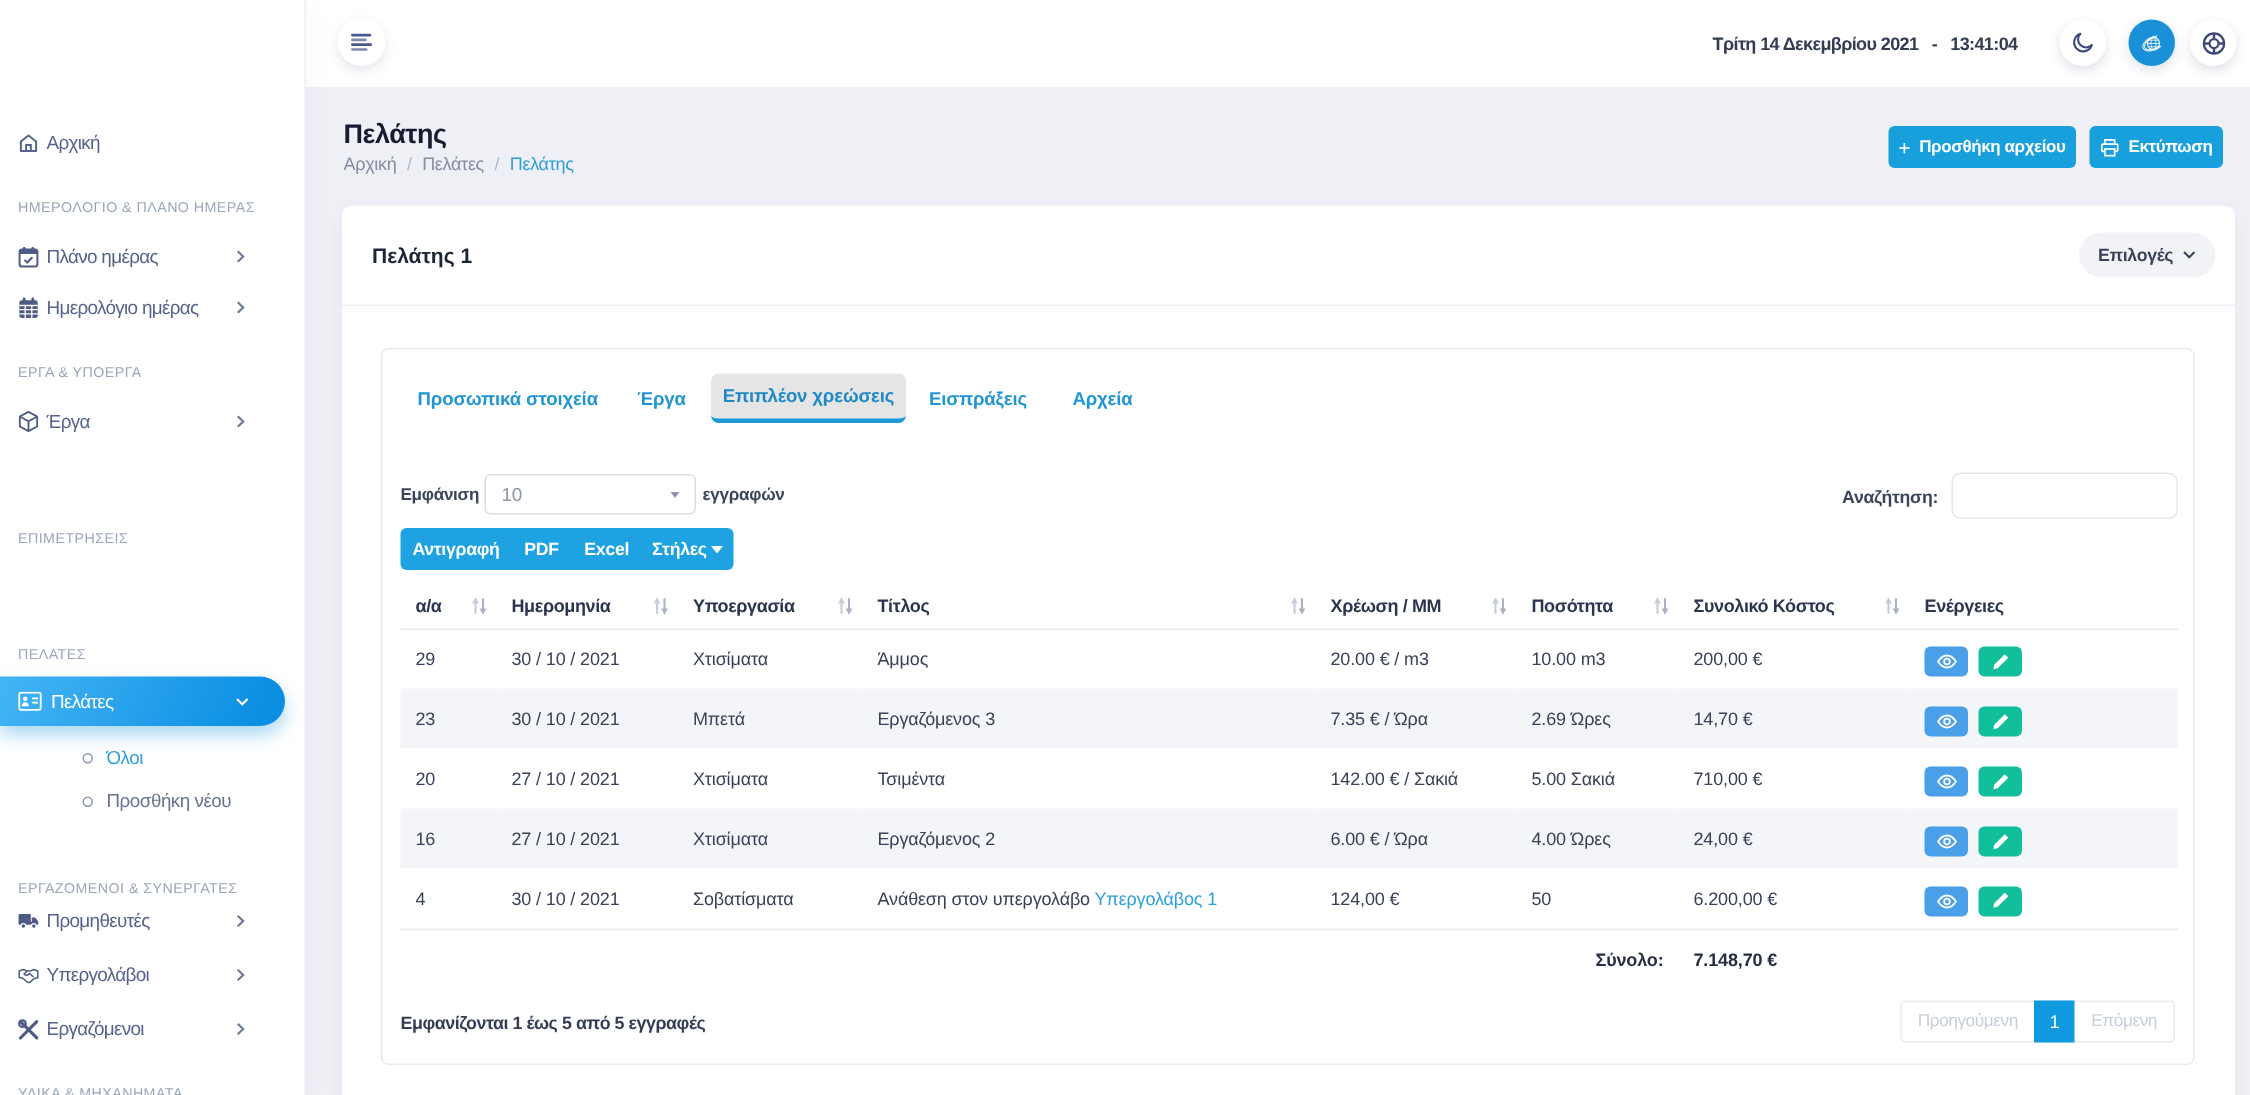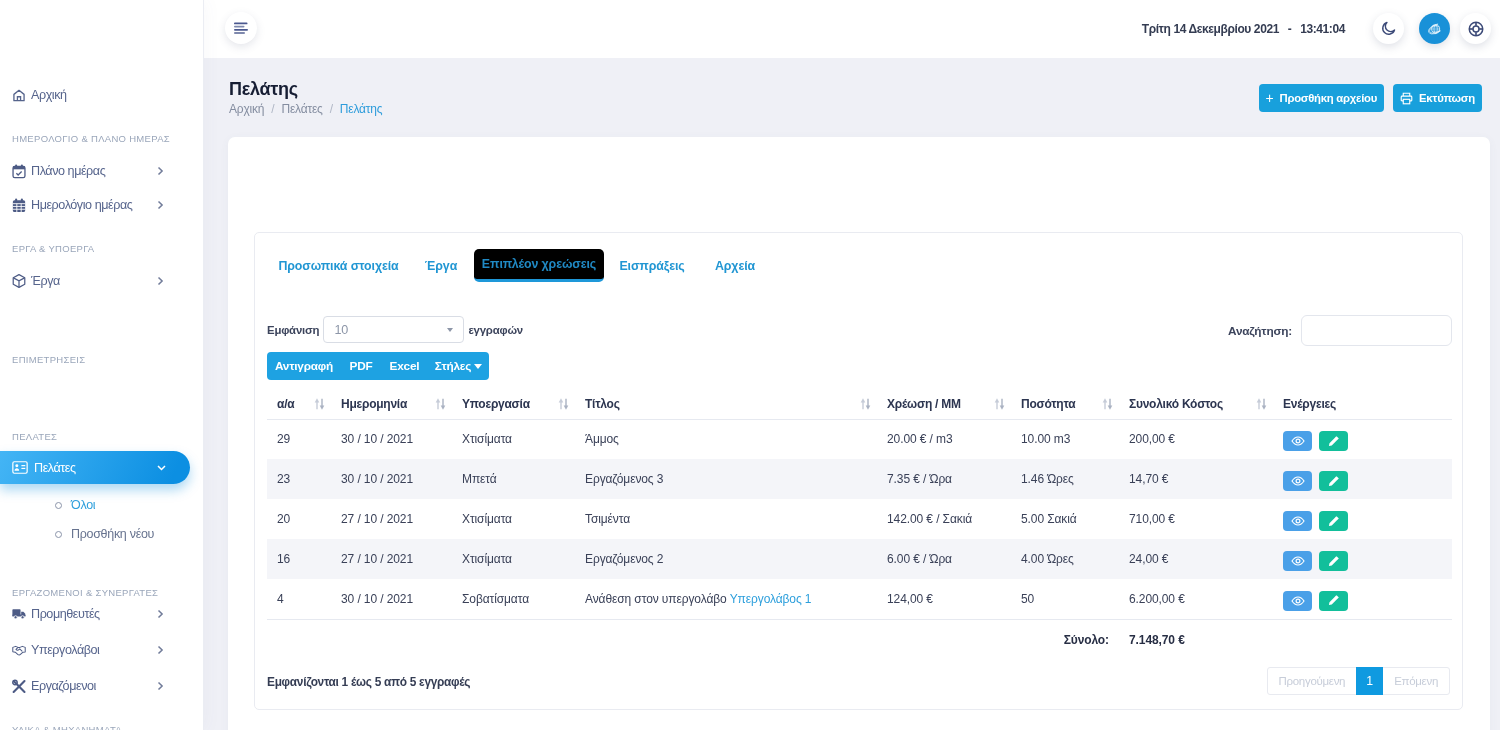--- a/index.html
+++ b/index.html
@@ -39,21 +39,21 @@
 
 .card { position:absolute; left:228px; top:137px; width:1262px; height:640px; background:#fff; border-radius:7px; box-shadow:0 2px 10px rgba(80,90,120,.05); }
 .card-head { height:67px; border-bottom:1px solid #eef0f4; position:relative; }
 .card-head .t { position:absolute; left:20px; top:25px; font-size:14px; font-weight:700; color:#1d2438; }
 .opt { position:absolute; right:13px; top:18px; height:30px; background:#f2f3f7; border-radius:15px; font-size:11.8px; font-weight:700; color:#3a4257; display:flex; align-items:center; padding:0 13px; letter-spacing:-0.2px; }
 .inner { position:absolute; left:26px; top:95px; width:1209px; height:478px; border:1px solid #e9ebf1; border-radius:5px; background:#fff; }
 
 
 .tabs { display:flex; align-items:flex-start; padding:16px 0 0 14px; }
 .tab { color:#2196d3; font-size:12.4px; font-weight:700; height:33px; display:flex; align-items:center; justify-content:center; border-radius:5px; letter-spacing:-0.1px; }
-.tab.on { background:#000000; border-bottom:3px solid #1e98d9; color:#2089c4;text-align:center; }
+.tab.on { background:#e5e5e5; border-bottom:3px solid #1e98d9; color:#2089c4;text-align:center; }
 
 
 .ctrl { position:absolute; left:12px; top:80px; width:1185px; height:1px; }
 .lenrow { position:absolute; left:0; top:3px; display:flex; align-items:center; font-size:11.4px; color:#3c445c; font-weight:700; letter-spacing:-0.2px; }
 .sel { width:141px; height:27px; border:1px solid #d9dde5; border-radius:4px; margin:0 4px; position:relative; color:#8d96a8; font-weight:400; font-size:12.6px; display:flex; align-items:center; padding-left:10px; }
 .sel:after { content:""; position:absolute; right:10px; top:11px; border-left:3.5px solid transparent; border-right:3.5px solid transparent; border-top:4.5px solid #8d96a8; }
 .search { position:absolute; right:0; top:2px; display:flex; align-items:center; }
 .search label { font-size:11.8px; color:#3c445c; font-weight:700; margin-right:9px; letter-spacing:-0.2px; }
 .search input { width:151px; height:31px; border:1px solid #e3e6ed; border-radius:6px; outline:none; }
 .dtbtns { position:absolute; left:0; top:39px; display:inline-flex; background:#1ea2e2; border-radius:4px; height:28px; align-items:center; color:#fff; font-size:11.8px; font-weight:700; letter-spacing:-0.2px; }
@@ -258,20 +258,26 @@
     <button class="bbtn"><span style="font-size:14px;font-weight:400;margin-right:6px">+</span>Προσθήκη αρχείου</button>
     <button class="bbtn"><svg width="13" height="13" viewBox="0 0 16 16" fill="none" stroke="#fff" stroke-width="1.4" style="margin-right:6px">
           <path d="M4 5V1.5h8V5"></path>
           <rect x="1.5" y="5" width="13" height="6" rx="1"></rect>
           <rect x="4" y="9" width="8" height="5.5" fill="#18a0dc"></rect>
         </svg>Εκτύπωση</button>
   </div>
 </section>
 
 <section class="card">
+  <div class="card-head">
+    <div class="t">Πελάτης 1</div>
+    <div class="opt">Επιλογές&nbsp;&nbsp;<svg width="9" height="6" viewBox="0 0 9 6" fill="none" stroke="#3a4257" stroke-width="1.4">
+          <path d="M1 1l3.5 3.5L8 1"></path>
+        </svg></div>
+  </div>
   <div class="inner">
     <div class="tabs">
       <div class="tab" style="width:139px">Προσωπικά στοιχεία</div>
       <div class="tab" style="width:62px;margin-left:2px">Έργα</div>
       <div class="tab on" style="width:130px;margin-left:2px">Επιπλέον χρεώσεις</div>
       <div class="tab" style="width:92px;margin-left:2px">Εισπράξεις</div>
       <div class="tab" style="width:70px;margin-left:2px">Αρχεία</div>
     </div>
     <div class="ctrl">
       <div class="lenrow">Εμφάνιση<span class="sel">10</span>εγγραφών</div>
@@ -367,21 +373,21 @@
                     <path d="M9.3 0.2 11.8 2.7 10.6 3.9 8.1 1.4z"></path>
                   </svg>
                 </span></td>
             </tr>
           <tr>
               <td>23</td>
               <td>30 / 10 / 2021</td>
               <td>Μπετά</td>
               <td>Εργαζόμενος 3</td>
               <td>7.35 € / Ώρα</td>
-              <td>1.46 Ώρες</td>
+              <td>2.69 Ώρες</td>
               <td>14,70 €</td>
               <td><span class="act-btn ab-blue">
                   <svg width="14" height="10" viewBox="0 0 14 10" fill="none" stroke="#fff" stroke-width="1.2">
                     <path d="M1 5c1.8-2.7 4-4 6-4s4.2 1.3 6 4c-1.8 2.7-4 4-6 4S2.8 7.7 1 5z"></path>
                     <circle cx="7" cy="5" r="1.9"></circle>
                   </svg>
                 </span><span class="act-btn ab-green">
                   <svg width="11" height="11" viewBox="0 0 12 12" fill="#fff">
                     <path d="M8.6 0.9l2.5 2.5-7 7L1 11l.6-3.1zM9.6 0l1-.0"></path>
                     <path d="M9.3 0.2 11.8 2.7 10.6 3.9 8.1 1.4z"></path>

